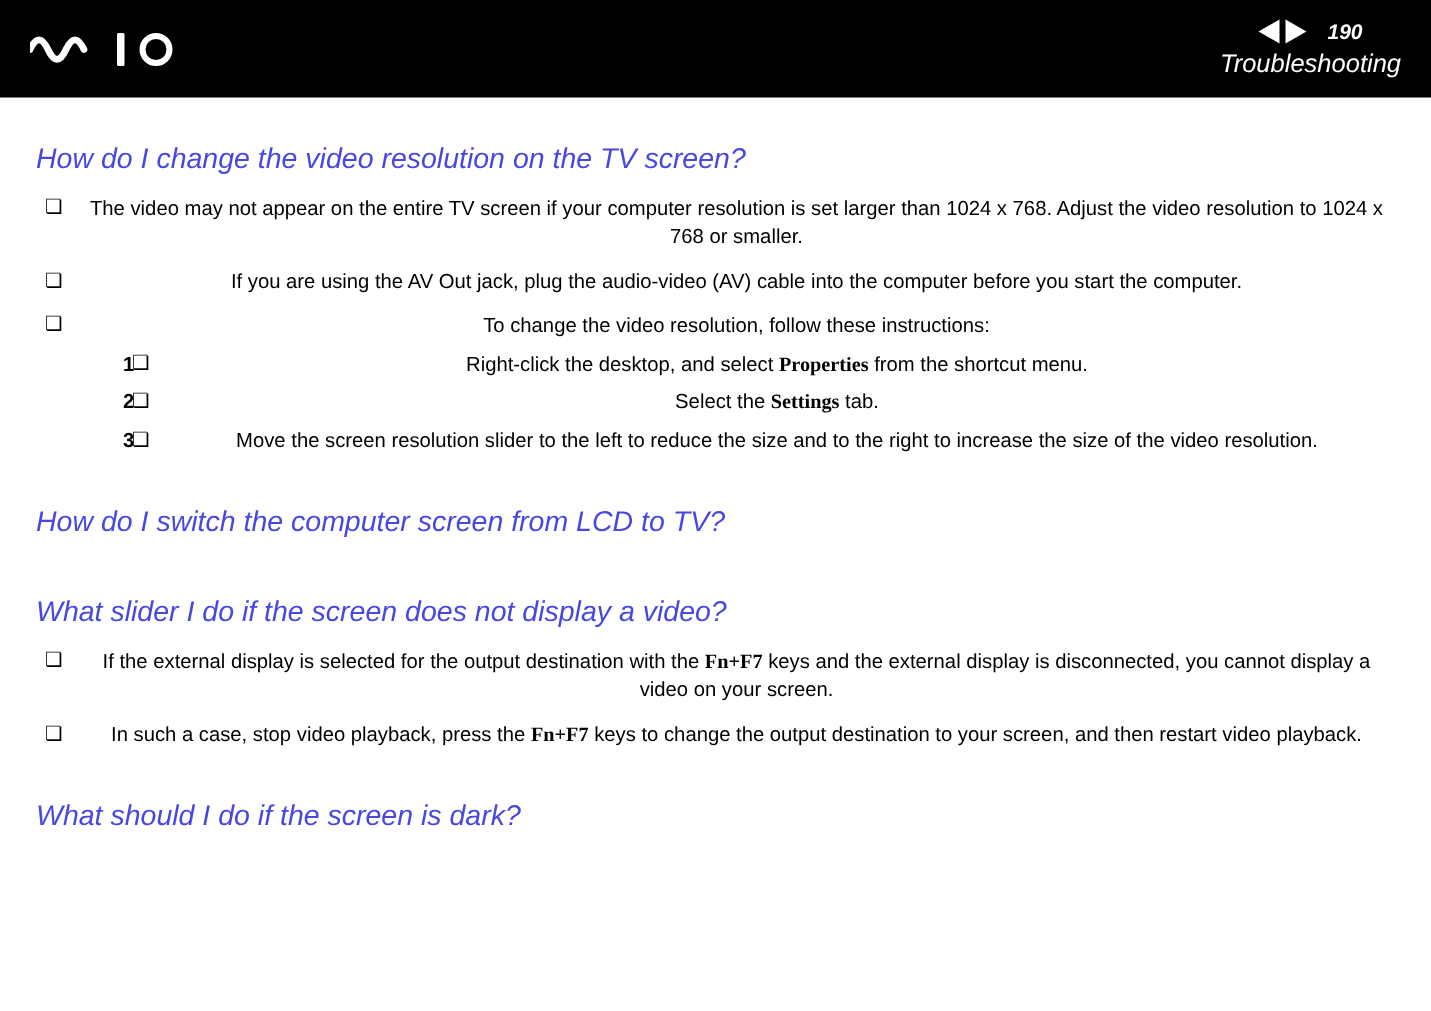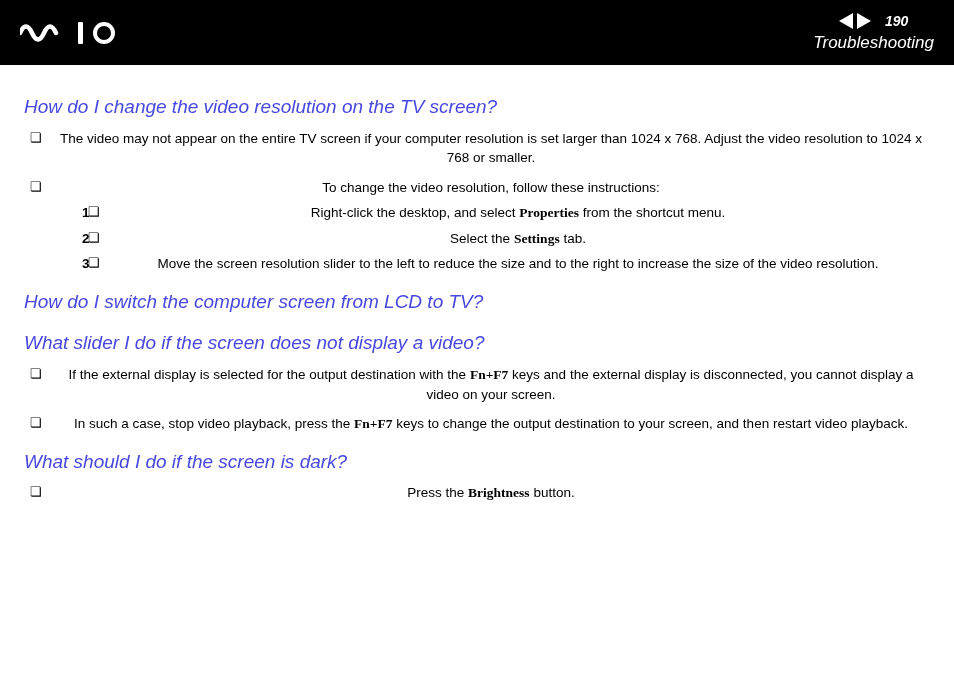--- a/index.html
+++ b/index.html
@@ -10,21 +10,21 @@
 .logo-bar-i { width: 5px; height: 22px; background: #fff; border-radius: 1px; }
 .logo-o { width: 22px; height: 22px; border: 4px solid #fff; border-radius: 50%; box-sizing: border-box; }
 .header-right { display: flex; flex-direction: column; align-items: center; gap: 4px; }
 .nav-arrows { display: flex; gap: 4px; align-items: center; }
 .arrow { width: 0; height: 0; }
 .arrow-left { border-top: 8px solid transparent; border-bottom: 8px solid transparent; border-right: 14px solid #fff; }
 .arrow-right { border-top: 8px solid transparent; border-bottom: 8px solid transparent; border-left: 14px solid #fff; }
 .page-num { font-size: 14px; font-style: italic; font-weight: bold; margin-left: 10px; }
 .section-name { font-size: 17px; font-style: italic; font-weight: normal; }
 .content { padding: 12px 24px; line-height: 1.45; }
-.question { color: #4848e0; font-style: italic; font-size: 19px; margin-top: 14px; margin-bottom: 8px; font-weight: normal; }
+.question { color: #4848e0; font-style: italic; font-size: 19px; margin-top: 32px; margin-bottom: 8px; font-weight: normal; }
 .question:first-child { margin-top: 16px; }
 .sq-list { list-style: none; padding-left: 0; }
 .sq-list li { position: relative; padding-left: 28px; margin-bottom: 10px; text-align: center; }
 .sq-list li::before { content: "❏"; position: absolute; left: 6px; top: 0; font-size: 13px; }
 .num-list { list-style: none; padding-left: 30px; }
 .num-list li { position: relative; padding-left: 24px; margin-bottom: 6px; }
 .num-list li .num { position: absolute; left: 0; font-weight: bold; }
 .para { padding-left: 6px; margin-bottom: 10px; }
 b { font-weight: bold; font-family: Liberation Serif, serif; }
 .link { color: #4848e0; font-weight: bold; }
@@ -50,35 +50,35 @@
     </div>
     <div class="section-name">Troubleshooting</div>
   </div>
 </div>
 
 <div class="content">
 
   <h2 class="question">How do I change the video resolution on the TV screen?</h2>
   <ul class="sq-list">
     <li><span>The video may not appear on the entire TV screen if your computer resolution is set larger than 1024 x 768. Adjust the video resolution to 1024 x 768 or smaller.</span></li>
+    <li><span>If you are using the AV Out jack, plug the audio-video (AV) cable into the computer before you start the computer.</span></li>
     <li><span>To change the video resolution, follow these instructions:</span>
       <ol class="num-list" style="margin-top:6px;">
         <li><span class="num">1</span><span>Right-click the desktop, and select </span><b>Properties</b><span> from the shortcut menu.</span></li>
         <li><span class="num">2</span><span>Select the </span><b>Settings</b><span> tab.</span></li>
         <li><span class="num">3</span><span>Move the screen resolution slider to the left to reduce the size and to the right to increase the size of the video resolution.</span></li>
       </ol>
     </li>
   </ul>
 
   <h2 class="question">How do I switch the computer screen from LCD to TV?</h2>
 
   <h2 class="question">What slider I do if the screen does not display a video?</h2>
   <ul class="sq-list">
     <li><span>If the external display is selected for the output destination with the </span><b>Fn+F7</b><span> keys and the external display is disconnected, you cannot display a video on your screen.</span></li>
     <li><span>In such a case, stop video playback, press the </span><b>Fn+F7</b><span> keys to change the output destination to your screen, and then restart video playback.</span></li>
   </ul>
 
   <h2 class="question">What should I do if the screen is dark?</h2>
   <ul class="sq-list">
-    <li><span>Press the </span><b>Brightness</b><span> button.</span></li>
   </ul>
 
 </div>
 
 </body></html>

